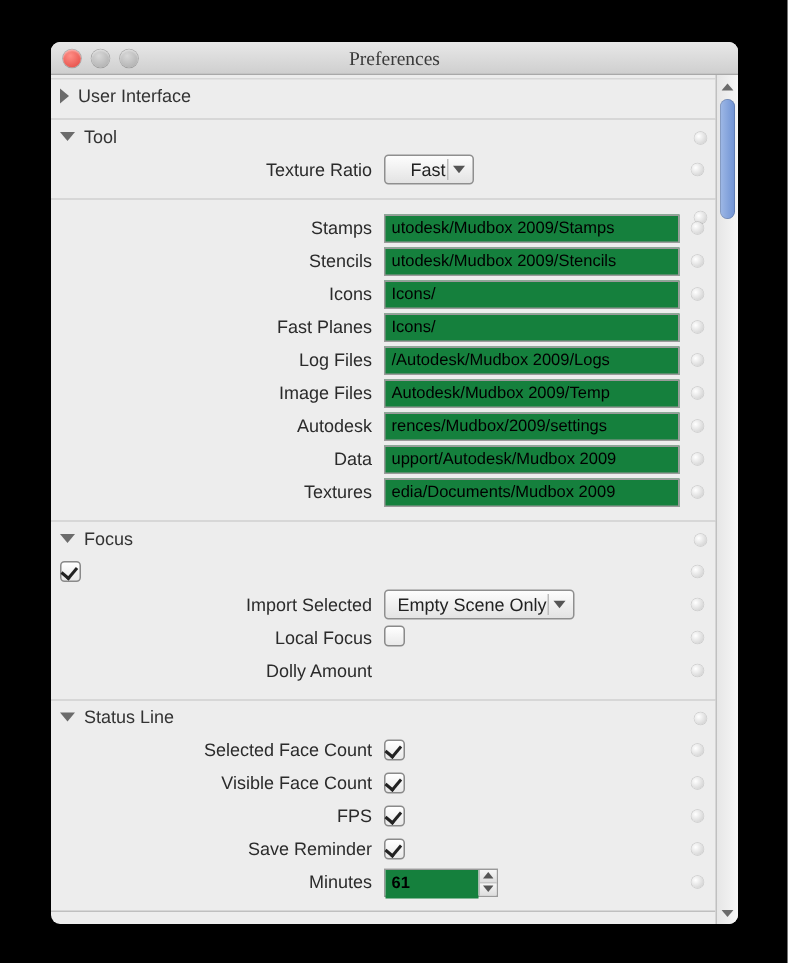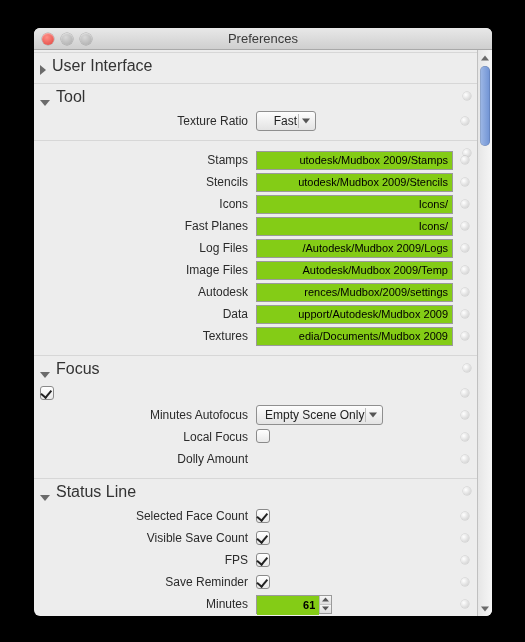--- a/index.html
+++ b/index.html
@@ -26,20 +26,21 @@
     overflow: hidden;
   }
   .titlebar {
     height: 22px;
     background: linear-gradient(#e8e8e8, #cfcfcf);
     border-bottom: 1px solid #a9a9a9;
     display: flex;
     align-items: center;
     padding: 0 8px;
     position: relative;
+    font-family: Liberation Serif, serif;
   }
   .traffic {
     display: flex;
     gap: 7px;
     align-items: center;
   }
   .tl {
     width: 12px; height: 12px; border-radius: 50%;
     box-shadow: inset 0 1px 1px rgba(255,255,255,0.4), 0 0 0 0.5px rgba(0,0,0,0.25);
   }
@@ -93,24 +94,24 @@
 
   .section {
     border-top: 1px solid #d7d7d7;
     border-bottom: 1px solid #bfbfbf;
     padding: 4px 6px 8px 6px;
     position: relative;
   }
   .section + .section { margin-top: -1px; }
   .sec-head {
     display: flex;
-    align-items: flex-end;
+    align-items: center;
     gap: 6px;
     color: #333;
-    font-size: 16px;
+    font-size: 12px;
     cursor: default;
   }
   .disclosure {
     width: 0; height: 0;
     display:inline-block;
   }
   .disclosure.open {
     border-left: 5px solid transparent;
     border-right: 5px solid transparent;
     border-top: 6px solid #6b6b6b;
@@ -146,26 +147,25 @@
   .lbl {
     text-align: right;
     color: #2b2b2b;
     font-size: 12px;
     padding-right: 2px;
   }
   input[type=text], .textfield {
     width: 100%;
     height: 19px;
     border: 1px solid #9a9a9a;
-    background: #84cc16;
+    background: #15803d;
     font-size: 11px;
     padding: 1px 4px;
     font-family: inherit;
     color: #000;
-    text-align: right;
   }
   .select {
     height: 20px;
     border: 1px solid #8f8f8f;
     border-radius: 3px;
     background: linear-gradient(#fdfdfd,#e3e3e3);
     display: inline-flex;
     align-items: center;
     padding: 0 18px 0 8px;
     position: relative;
@@ -346,21 +346,21 @@
         <div class="sec-head">
           <span class="disclosure open"></span>
           <span>Focus</span>
         </div>
         <div class="rows">
           <div class="row">
             <div><span class="checkbox checked"></span></div>
             <span class="dot"></span>
           </div>
           <div class="row">
-            <div class="lbl">Minutes Autofocus</div>
+            <div class="lbl">Import Selected</div>
             <div>
               <div class="select">
                 <span>Empty Scene Only</span>
                 <span class="sep"></span>
                   <span class="caret"></span>
               </div>
             </div>
             <span class="dot"></span>
           </div>
           <div class="row">
@@ -381,21 +381,21 @@
           <span class="disclosure open"></span>
           <span>Status Line</span>
         </div>
         <div class="rows">
           <div class="row">
             <div class="lbl">Selected Face Count</div>
             <div><span class="checkbox checked"></span></div>
             <span class="dot"></span>
           </div>
           <div class="row">
-            <div class="lbl">Visible Save Count</div>
+            <div class="lbl">Visible Face Count</div>
             <div><span class="checkbox checked"></span></div>
             <span class="dot"></span>
           </div>
           <div class="row">
             <div class="lbl">FPS</div>
             <div><span class="checkbox checked"></span></div>
             <span class="dot"></span>
           </div>
           <div class="row">
             <div class="lbl">Save Reminder</div>

